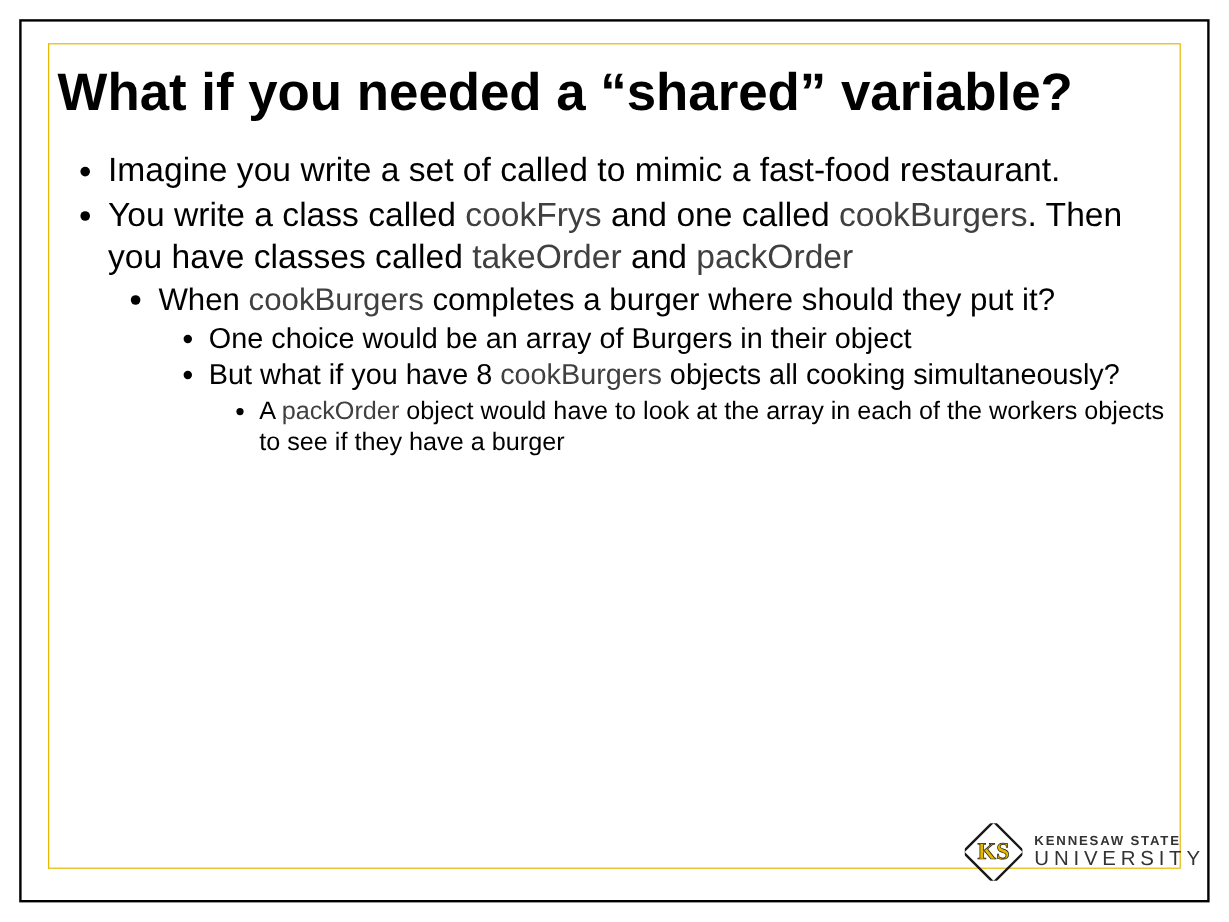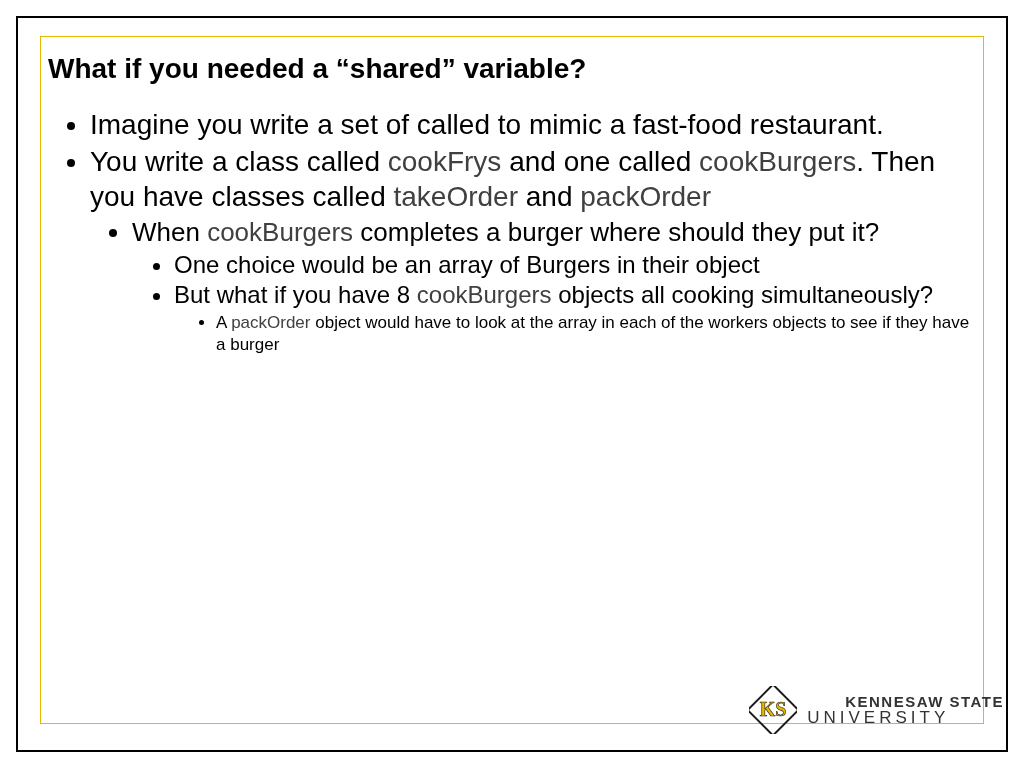--- a/index.html
+++ b/index.html
@@ -30,21 +30,21 @@
     box-sizing: border-box;
   }
   .content {
     position: absolute;
     top: 54px;
     left: 48px;
     right: 48px;
     bottom: 56px;
   }
   .title {
-    font-size: 28px;
+    font-size: 44px;
     font-weight: 700;
     margin: 0 0 22px 0;
     line-height: 1.1;
   }
   ul.lvl1 {
     margin: 0;
     padding-left: 42px;
     font-size: 28px;
     line-height: 1.25;
   }
@@ -66,21 +66,21 @@
     padding-left: 42px;
     font-size: 24px;
   }
   ul.lvl3 > li {
     list-style-type: disc;
     margin-bottom: 0px;
   }
   ul.lvl4 {
     margin: 2px 0 0 0;
     padding-left: 42px;
-    font-size: 17px;
+    font-size: 21px;
   }
   ul.lvl4 > li {
     list-style-type: disc;
   }
   .kw {
     color: #404040;
   }
   .logo-wrap {
     position: absolute;
     right: 20px;
@@ -91,25 +91,24 @@
   }
   .logo-mark {
     width: 48px;
     height: 48px;
     position: relative;
   }
   .logo-text {
     line-height: 1;
   }
   .logo-line1 {
-    font-size: 15px;
+    font-size: 11px;
     font-weight: 700;
     letter-spacing: 1.5px;
     color: #333;
-    margin-left: 38px;
   }
   .logo-line2 {
     font-size: 17px;
     font-weight: 400;
     letter-spacing: 4px;
     color: #333;
   }
 </style>
 </head>
 <body>

